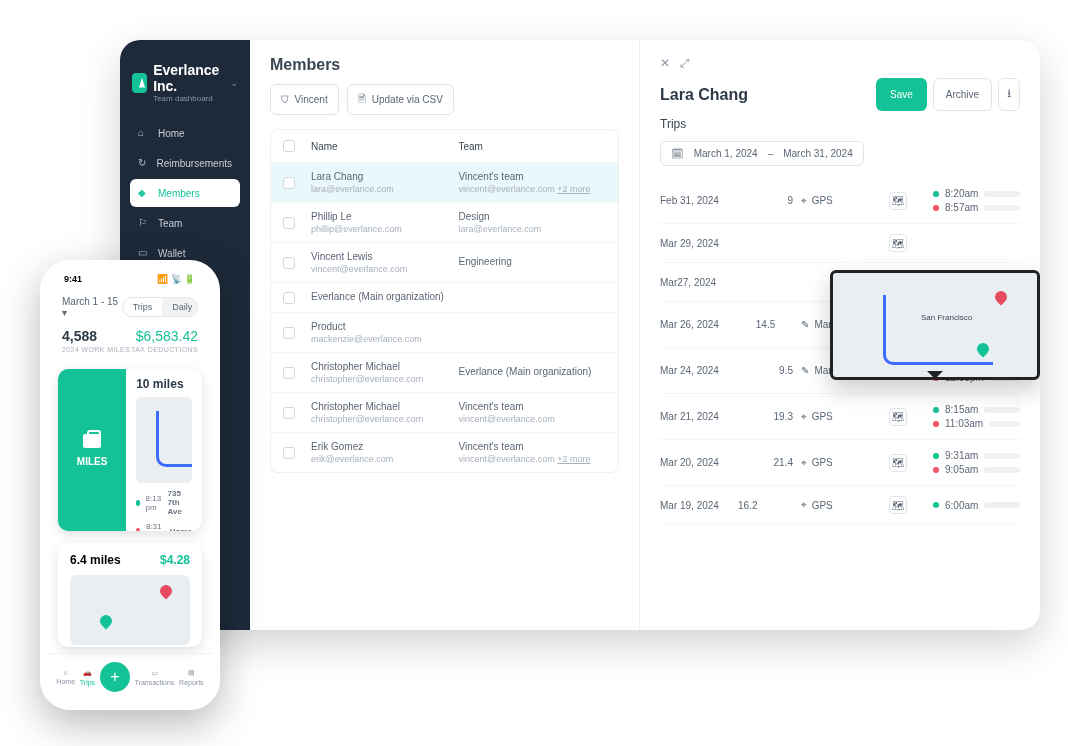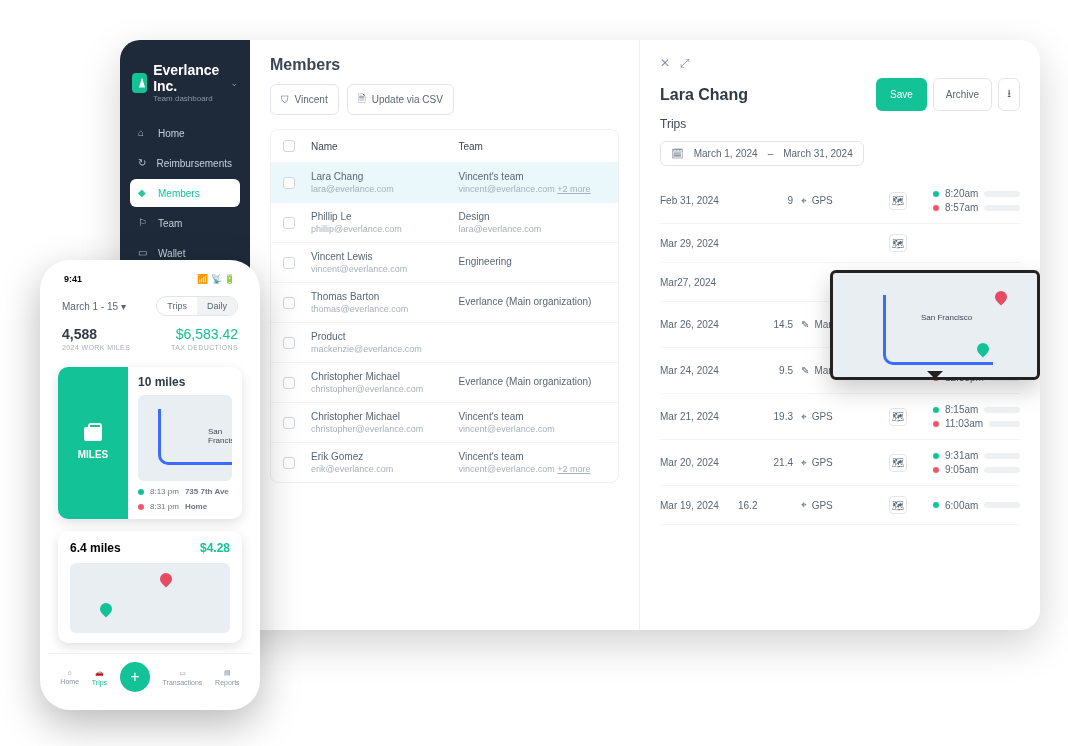--- a/index.html
+++ b/index.html
@@ -48,21 +48,21 @@
 .locs .r{display:flex;align-items:center;gap:6px}
 .dot{width:6px;height:6px;border-radius:50%}
 .dot.g{background:#13c296}.dot.r{background:#f25767}
 .bar{flex:1;height:6px;border-radius:3px;background:#eef0f2}
 .map-pop{position:absolute;left:190px;top:230px;width:210px;height:110px;background:#e9eef3;border:3px solid #222;border-radius:6px;box-shadow:0 10px 24px rgba(0,0,0,.2);overflow:hidden}
 .map-pop:after{content:"";position:absolute;bottom:-10px;left:50%;transform:translateX(-50%);border:8px solid transparent;border-top-color:#222}
 .pin{position:absolute;width:12px;height:12px;border-radius:50% 50% 50% 0;transform:rotate(-45deg)}
 .pin.red{background:#e64b5f;right:30px;top:18px}
 .pin.green{background:#13c296;right:48px;top:70px}
 .route{position:absolute;left:50px;top:22px;width:110px;height:70px;border:3px solid #3e6bff;border-right:none;border-top:none;border-radius:0 0 0 10px}
-.phone{position:absolute;left:40px;top:260px;width:220px;height:450px;background:#fff;border-radius:30px;box-shadow:0 14px 40px rgba(0,0,0,.28);padding:8px}
+.phone{position:absolute;left:40px;top:260px;width:180px;height:450px;background:#fff;border-radius:30px;box-shadow:0 14px 40px rgba(0,0,0,.28);padding:8px}
 .phone-inner{background:#fff;border-radius:24px;height:100%;overflow:hidden;display:flex;flex-direction:column}
 .pstatus{display:flex;justify-content:space-between;padding:6px 16px;font-size:9px;font-weight:600}
 .pfilter{display:flex;justify-content:space-between;align-items:center;padding:6px 14px;font-size:10px;color:#5a6675}
 .seg{display:flex;border:1px solid #e1e5e9;border-radius:14px;overflow:hidden;font-size:9px}
 .seg span{padding:4px 10px;cursor:pointer}
 .seg .act{background:#f0f2f4}
 .pkpi{display:flex;justify-content:space-between;padding:4px 14px 2px}
 .pkpi .v1{font-size:14px;font-weight:700;color:#2f3a47}
 .pkpi .v2{font-size:14px;font-weight:400;color:#13c296}
 .pkpi-sub{display:flex;justify-content:space-between;padding:0 14px 10px;font-size:7px;color:#a7b0bb;letter-spacing:.4px}
@@ -170,24 +170,20 @@
               <span>Vincent Lewis</span>
               <span class="sub">vincent@everlance.com</span>
             </div>
             <div class="tm">
               <span>Engineering</span>
               <span class="sub"></span>
             </div>
           </div>
           <div class="trow ">
             <div class="ck"></div>
-            <div class="nm">
-              <span>Thomas Barton</span>
-              <span class="sub">thomas@everlance.com</span>
-            </div>
             <div class="tm">
               <span>Everlance (Main organization)</span>
               <span class="sub"></span>
             </div>
           </div>
           <div class="trow ">
             <div class="ck"></div>
             <div class="tm">
               <span>Product</span>
               <span class="sub">mackenzie@everlance.com</span>
@@ -286,21 +282,21 @@
           <div>Mar27, 2024</div>
           <div style="text-align:right"></div>
           <div class="tm-gps"></div>
           <div class="mapic">
             <span>🗺</span>
           </div>
           <div class="locs"></div>
         </div>
         <div class="trips-row">
           <div>Mar 26, 2024</div>
-          <div style="text-align:right">14.5</div>
+          <div style="text-align:center">14.5</div>
           <div class="tm-gps"><span>✎</span> Manual</div>
           <div class="mapic">
             <span>🗺</span>
           </div>
           <div class="locs">
             <div class="r">
               <span class="dot g"></span>
               <span>12:10pm</span>
               <span class="bar"></span>
             </div>

